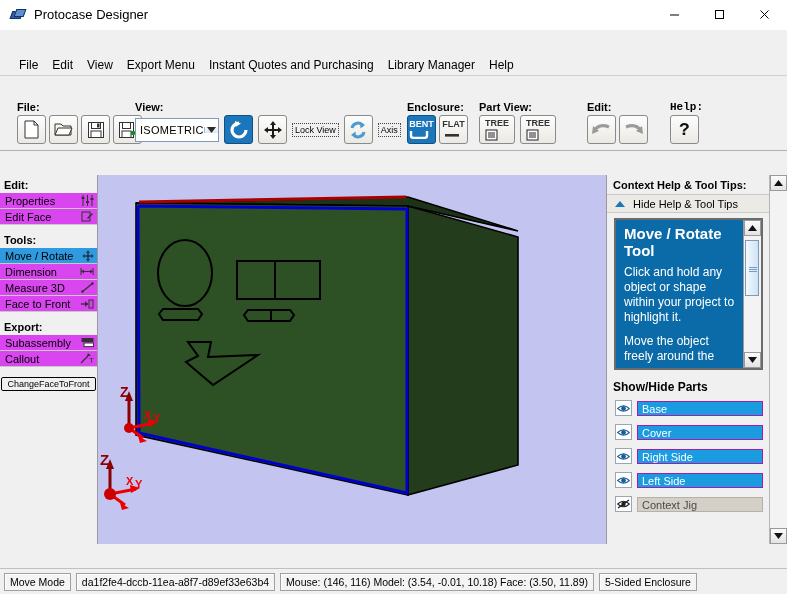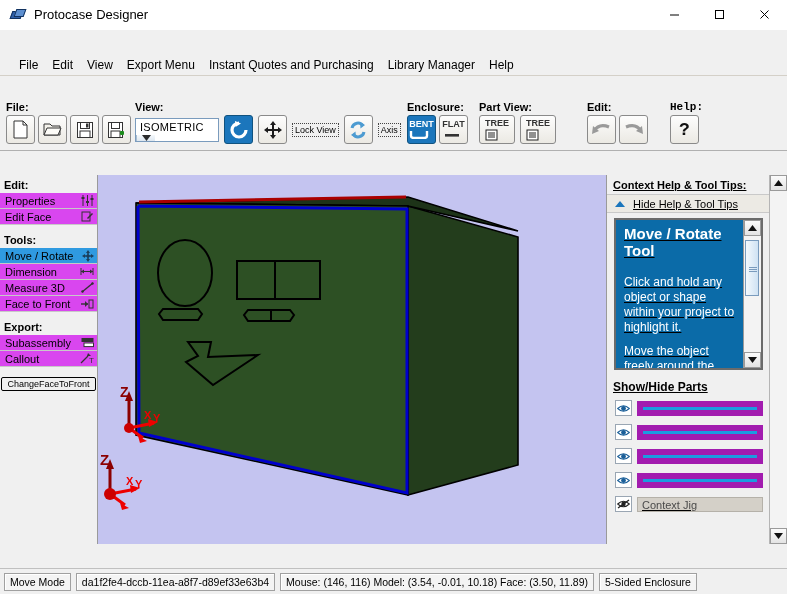--- a/index.html
+++ b/index.html
@@ -120,23 +120,22 @@
     line-height: 10px;
     background: #f0f0f0;
     color: #000;
     white-space: nowrap;
   }
   .combo {
     width: 84px; height: 24px;
     border: 1px solid #7a9bbd;
     background: #fff;
     display: flex;
-    align-items: flex-start;
+    align-items: center;
     font-size: 11px;
-    flex-direction: column;
   }
   .combo .val {
     flex: 1 1 auto;
     display: flex; align-items: center;
     padding-left: 4px;
     color: #000;
     letter-spacing: 0.3px;
   }
   .combo .arrow {
     width: 19px;
@@ -206,21 +205,20 @@
     border-right: 1px solid #9a9a9a;
   }
   .viewport svg { display: block; }
 
   
   .rightpanel {
     flex: 0 0 180px;
     background: #15803d;
     display: flex;
     min-height: 0;
-    text-decoration: underline;
   }
   .rp-inner {
     flex: 1 1 auto;
     display: flex;
     flex-direction: column;
     min-width: 0;
     background: #f0f0f0;
   }
   .rp-title {
     font-size: 11px; font-weight: bold; color: #000;
@@ -255,21 +253,21 @@
     position: relative;
   }
   .helpbox {
     flex: 1 1 auto;
     padding: 5px 6px 0 8px;
     color: #fff;
     overflow: hidden;
   }
   .help-h {
     font-size: 15px; font-weight: bold; line-height: 17px;
-    margin-bottom: 16px;
+    margin-bottom: 6px;
   }
   .help-p {
     font-size: 12px; line-height: 15px; margin-bottom: 9px;
   }
   .mini-sb {
     flex: 0 0 17px;
     background: #f0f0f0;
     border-left: 1px solid #9a9a9a;
     display: flex; flex-direction: column;
     align-items: center;
@@ -311,21 +309,21 @@
     flex: 0 0 17px;
   }
   .part-name {
     flex: 1 1 auto;
     height: 15px;
     line-height: 15px;
     background: #1b9ce0;
     color: #ffffff;
     font-size: 11px;
     padding-left: 4px;
-    border: 6px solid #a21caf;
+    border: 1px solid #a21caf;
     overflow: hidden;
     white-space: nowrap;
   }
   .part-name.off {
     background: #d4d0c8;
     color: #4a4a4a;
     border: 1px solid #b5b1a9;
   }
   
   .rp-scroll {
@@ -394,21 +392,21 @@
     <div class="menu-item">Edit</div>
     <div class="menu-item">View</div>
     <div class="menu-item">Export Menu</div>
     <div class="menu-item">Instant Quotes and Purchasing</div>
     <div class="menu-item">Library Manager</div>
     <div class="menu-item">Help</div>
   </div>
 
   <div class="toolbar">
 
-    <div class="tb-group" style="left:4px;">
+    <div class="tb-group" style="left:15px;">
       <div class="tb-label">File:</div>
       <div class="tb-row">
         <div class="tb-btn">
           <svg width="17" height="19" viewBox="0 0 17 19">
               <path d="M2 1 H11 L15 5 V18 H2 Z" fill="#fff" stroke="#333" stroke-width="1"></path>
               <path d="M11 1 V5 H15" fill="none" stroke="#333" stroke-width="1"></path>
             </svg>
         </div>
         <div class="tb-btn">
           <svg width="19" height="17" viewBox="0 0 19 17">

